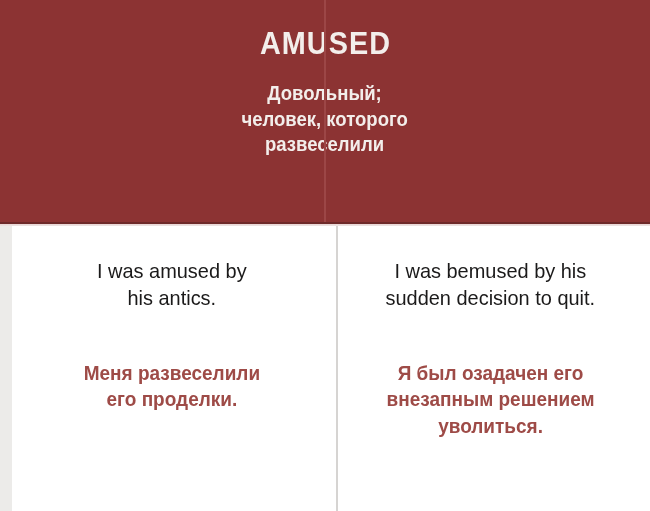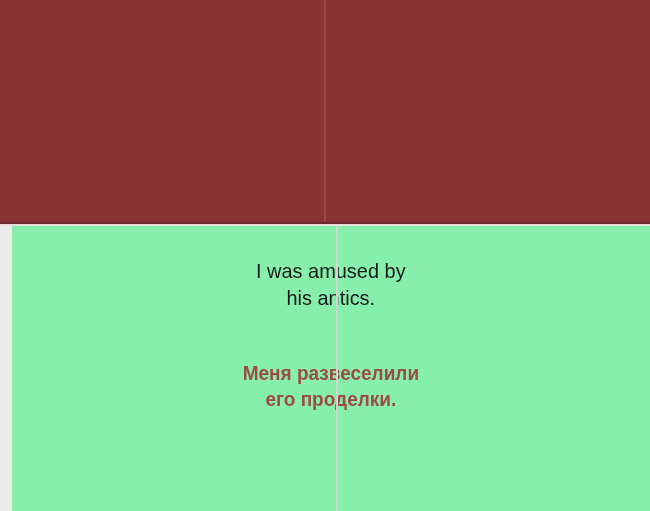--- a/index.html
+++ b/index.html
@@ -91,21 +91,21 @@
     height: 4px;
     flex: 0 0 4px;
     background: linear-gradient(to bottom, #6E2A2A 0%, #6E2A2A 40%, #E7D3D2 41%, #EDE3E2 100%);
   }
 
   
   .example-row {
     position: relative;
     flex: 1 1 auto;
     display: flex;
-    background: #86efac;
+    background: #ffffff;
     margin-left: 12px;
   }
 
   .example-cell {
     flex: 1 1 50%;
     display: flex;
     flex-direction: column;
     align-items: center;
     justify-content: flex-start;
     padding: 32px 20px 0 20px;
@@ -141,37 +141,56 @@
     background: #D6D4D2;
   }
 </style>
 </head>
 <body>
 
 <div class="infographic">
 
   <div class="header-row">
 
+    <div class="header-cell">
+      <div class="word-title">AMUSED</div>
+      <div class="definition">
+        <div>Довольный;</div>
+        <div>человек, которого</div>
+        <div>развеселили</div>
+      </div>
+    </div>
 
 
     <div class="divider-v-top"></div>
   </div>
 
   <div class="band"></div>
 
   <div class="example-row">
 
     <div class="example-cell">
       <div class="example-en">
         <div>I was amused by</div>
         <div>his antics.</div>
       </div>
       <div class="example-ru">
         <div>Меня развеселили</div>
         <div>его проделки.</div>
       </div>
     </div>
 
+    <div class="example-cell">
+      <div class="example-en">
+        <div>I was bemused by his</div>
+        <div>sudden decision to quit.</div>
+      </div>
+      <div class="example-ru">
+        <div>Я был озадачен его</div>
+        <div>внезапным решением</div>
+        <div>уволиться.</div>
+      </div>
+    </div>
 
     <div class="divider-v-bottom"></div>
   </div>
 
 </div>
 
 </body></html>

